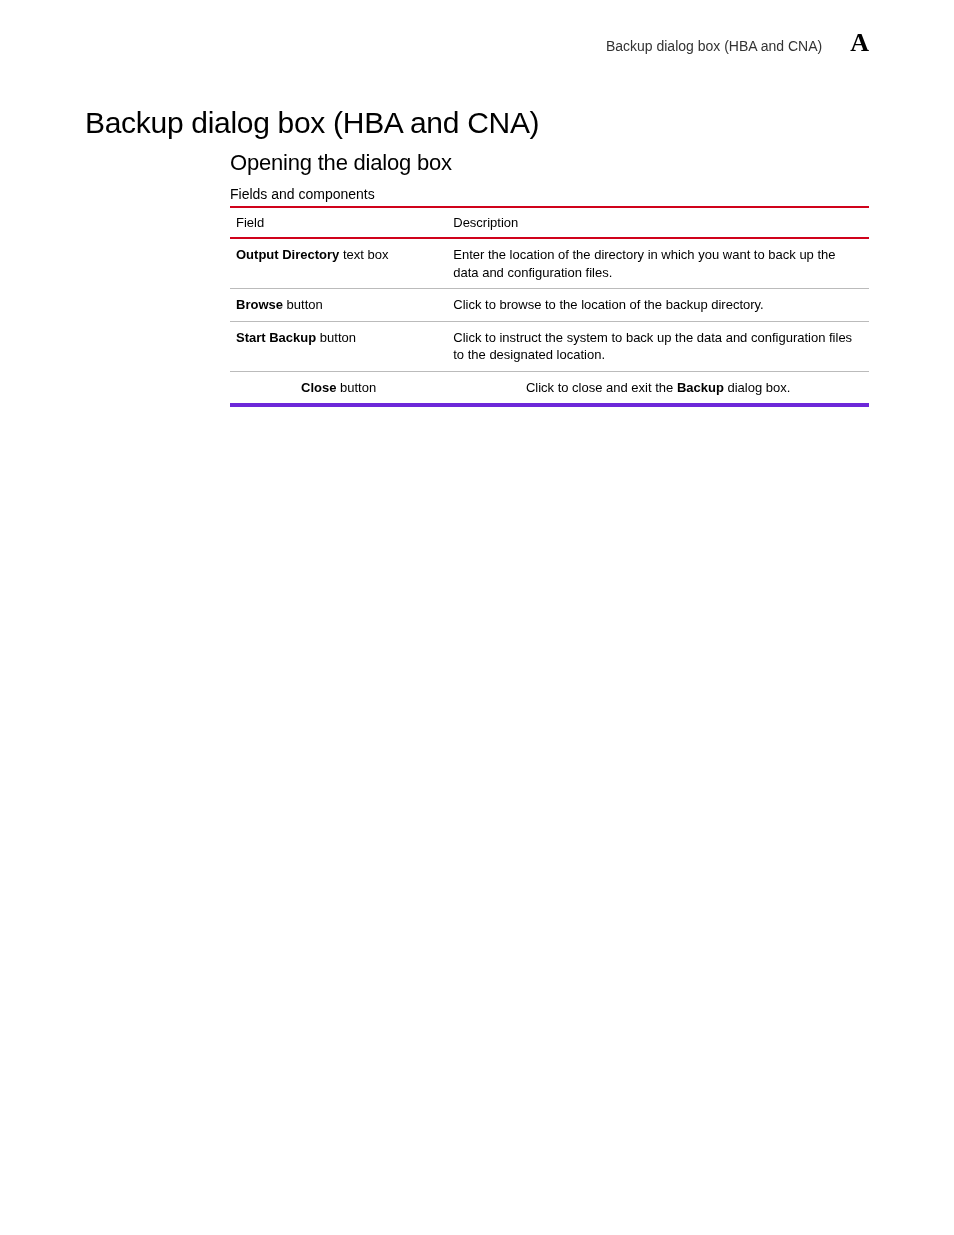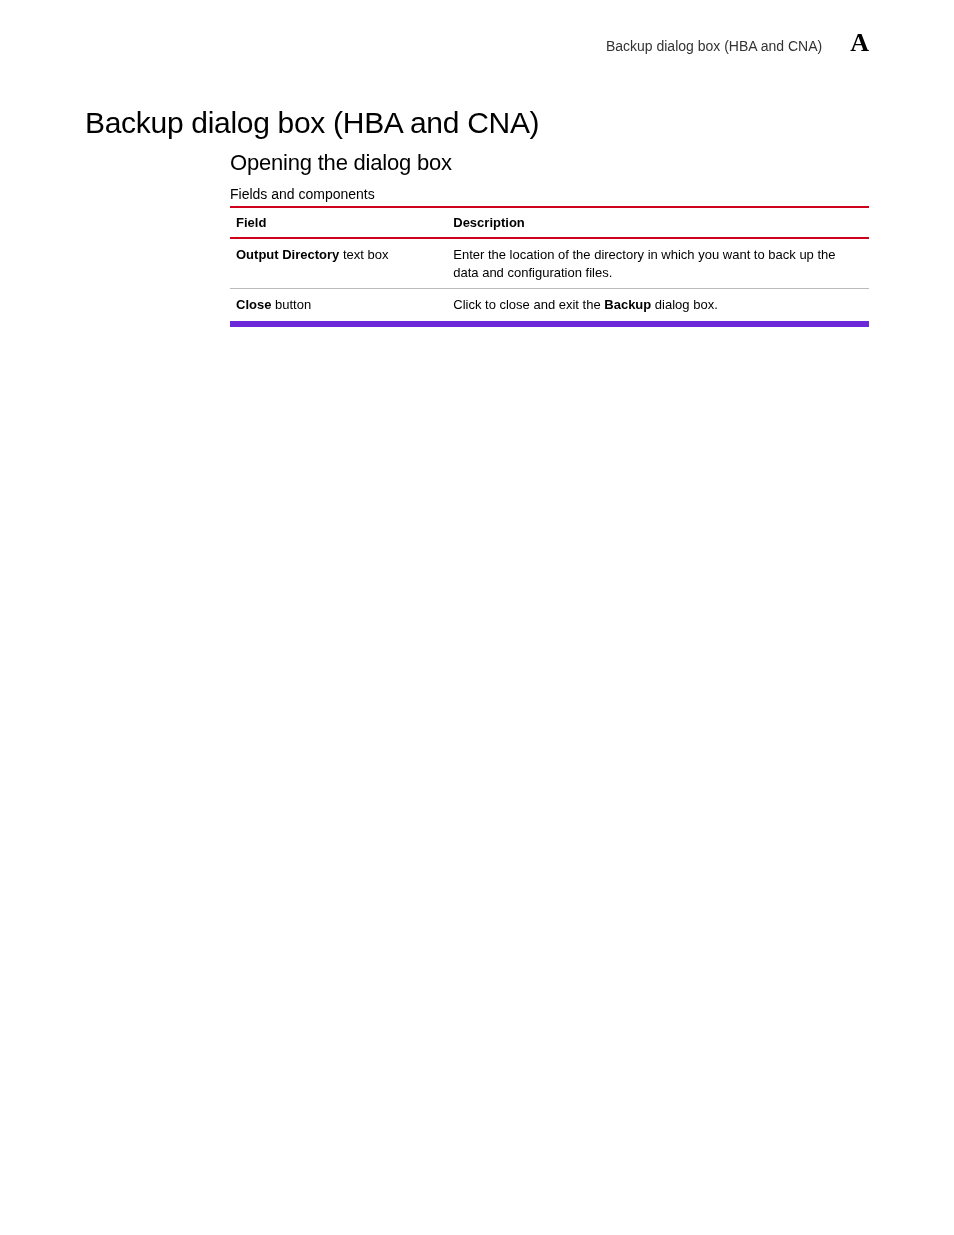--- a/index.html
+++ b/index.html
@@ -64,34 +64,35 @@
     font-weight: 400;
     margin: 0 0 4px 0;
   }
   table.fields {
     border-collapse: collapse;
     width: 100%;
     font-size: 13px;
   }
   table.fields th {
     text-align: left;
-    font-weight: 700;
+    font-weight: 400;
     border-top: 2px solid #d0021b;
     border-bottom: 2px solid #d0021b;
     padding: 7px 6px;
     vertical-align: top;
   }
   table.fields td {
     border-bottom: 1px solid #bbb;
     padding: 7px 6px;
     vertical-align: top;
     line-height: 1.35;
   }
   table.fields tr:last-child td {
-    border-bottom: 6px solid #6d28d9;
+    border-bottom: 4px solid #6d28d9;
+    text-align: center;
   }
   table.fields col.c1 { width: 34%; }
   table.fields col.c2 { width: 66%; }
   b { font-weight: 700; }
 </style>
 </head>
 <body>
 
 <div class="page">
 
@@ -120,20 +121,28 @@
           <th>Field</th>
           <th>Description</th>
         </tr>
       </thead>
       <tbody>
         <tr>
           <td><b>Output Directory</b><span> text box</span></td>
           <td><span>Enter the location of the directory in which you want to back up the data and configuration files.</span><b></b><span></span></td>
         </tr>
         <tr>
+          <td><b>Browse</b><span> button</span></td>
+          <td><span>Click to browse to the location of the backup directory.</span><b></b><span></span></td>
+        </tr>
+        <tr>
+          <td><b>Start Backup</b><span> button</span></td>
+          <td><span>Click to instruct the system to back up the data and configuration files to the designated location.</span><b></b><span></span></td>
+        </tr>
+        <tr>
           <td><b>Close</b><span> button</span></td>
           <td><span>Click to close and exit the </span><b>Backup</b><span> dialog box.</span></td>
         </tr>
       </tbody>
     </table>
 
   </div>
 </div>
 
 </body></html>

